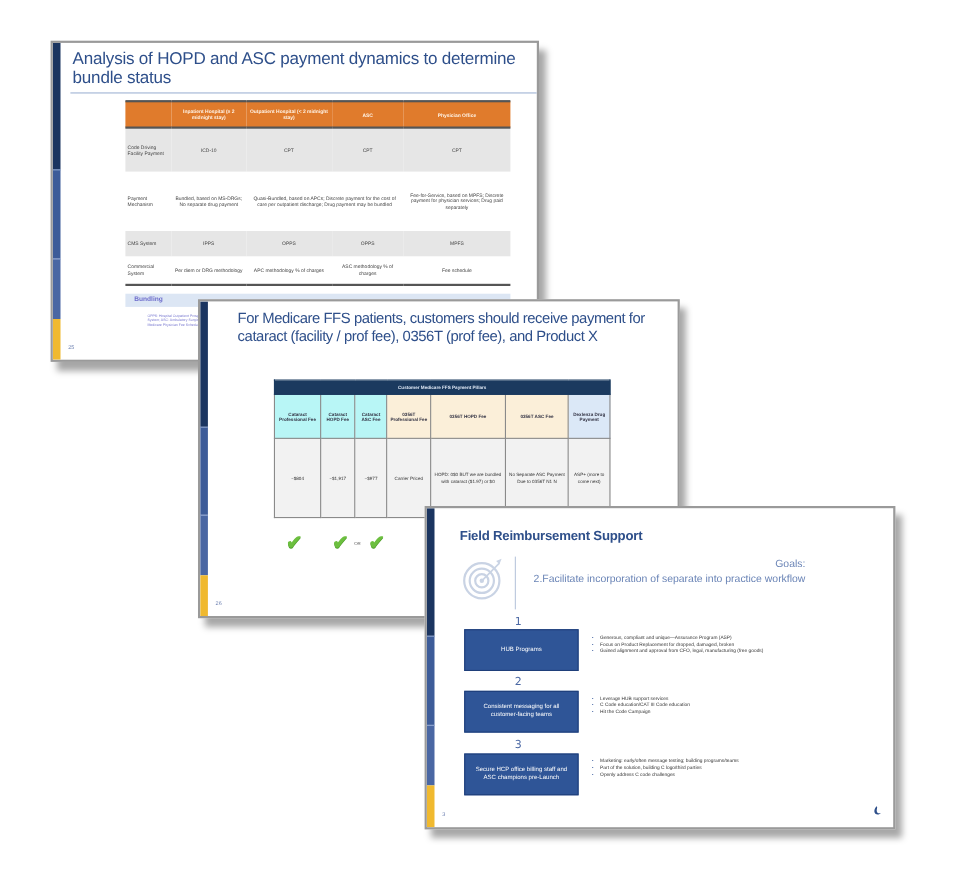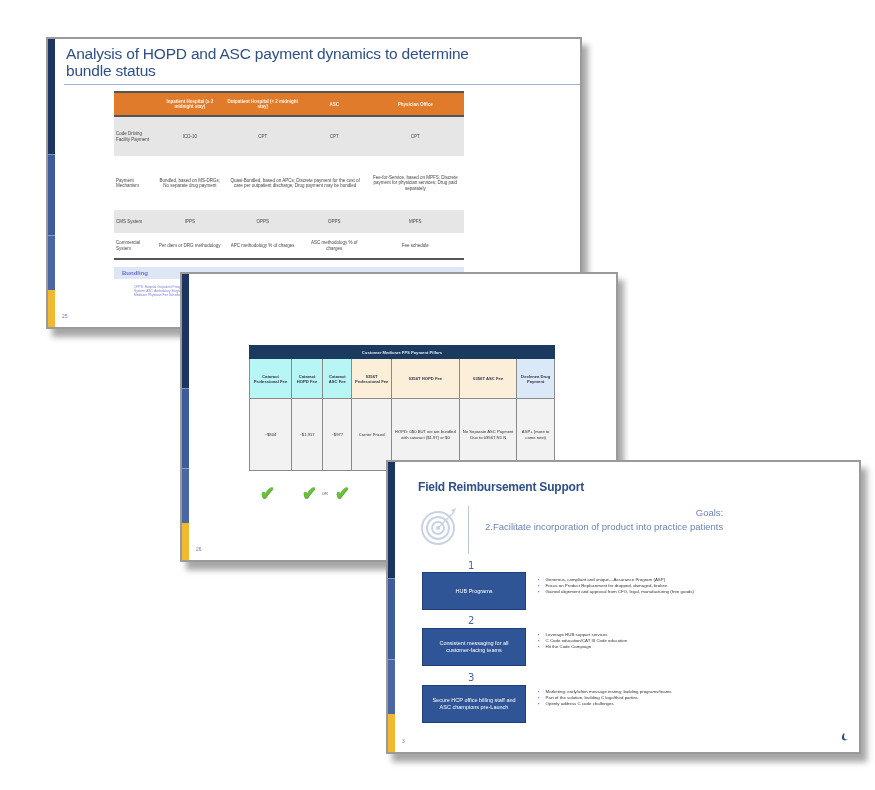--- a/index.html
+++ b/index.html
@@ -13,21 +13,21 @@
       overflow: hidden;
     }
     .sidebar { position: absolute; left: 0; top: 0; bottom: 0; width: 7px; display: flex; flex-direction: column; }
     .sidebar .seg1 { background: #1b3560; flex: 0 0 40%; }
     .sidebar .seg2 { background: #3d5c99; flex: 0 0 28%; border-top: 1px solid #7f97c4; }
     .sidebar .seg3 { background: #4a67a3; flex: 0 0 19%; border-top: 1px solid #8aa0cc; }
     .sidebar .seg4 { background: #f0b92f; flex: 1; }
     .page-num { position: absolute; left: 14px; bottom: 8px; font-size: 5px; color: #6b7fb0; }
 
     
-    #slide1 { left: 46px; top: 37px; width: 536px; height: 292px; }
+    #slide1 { left: 46px; top: 37px; width: 444px; height: 292px; }
     #slide1 .title {
       position: absolute; left: 18px; top: 6px; width: 420px;
       font-size: 15.5px; line-height: 17px; color: #2e4f8a; letter-spacing: -0.2px;
     }
     #slide1 .title-rule { position: absolute; left: 16px; right: 0; top: 45px; height: 1px; background: #9fb4d4; }
     .t1 { position: absolute; left: 66px; top: 52px; width: 350px; border-collapse: collapse; font-size: 4.5px; color: #444; }
     .t1 th { background: #e07b2c; color: #fff4e8; font-weight: bold; height: 24px; border-top: 2px solid #555; border-bottom: 2px solid #555; text-align: center; padding: 2px; }
     .t1 td { text-align: center; padding: 2px; vertical-align: middle; line-height: 5.5px; }
     .t1 td.rowhead { text-align: left; width: 42px; }
     .t1 tr.gray td { background: #e6e6e6; }
@@ -51,21 +51,21 @@
     .t2 th.banner { background: #1b3a5f; color: #dfe8f5; height: 13px; font-weight: bold; border: 1px solid #1b3a5f; }
     .t2 th.col { height: 40px; font-weight: bold; border: 1px solid #8a8a8a; text-align: center; padding: 1px; color: #334; }
     .t2 th.cyan { background: #b8f6f6; }
     .t2 th.tan { background: #fbefd9; }
     .t2 th.blue { background: #dbe8f7; }
     .t2 td { height: 72px; border: 1px solid #8a8a8a; background: #f2f2f2; text-align: center; vertical-align: middle; padding: 1px; line-height: 5.4px; }
     .check { position: absolute; font-size: 18px; color: #6cbf3f; font-weight: bold; line-height: 18px; text-shadow: 0 1px 0 #4d9d2a; }
     .or-label { position: absolute; font-size: 4px; color: #555; }
 
     
-    #slide3 { left: 386px; top: 460px; width: 475px; height: 294px; }
+    #slide3 { left: 386px; top: 460px; width: 428px; height: 294px; }
     #slide3 .title { position: absolute; left: 30px; top: 18px; font-size: 12px; font-weight: bold; color: #2e4f8a; letter-spacing: -0.2px; }
     #slide3 .target-icon { position: absolute; left: 32px; top: 44px; width: 40px; height: 40px; }
     #slide3 .goals-rule { position: absolute; left: 80px; top: 44px; width: 1px; height: 48px; background: #b9c6dc; }
     #slide3 .goals { position: absolute; left: 85px; top: 44px; font-size: 9.5px; color: #6a84b6; line-height: 14px; text-align: right; }
     #slide3 .goals .num { display: inline-block; width: 20px; }
     .step { position: absolute; left: 34px; width: 104px; height: 38px; background: #2f5597; border: 1px solid #1f3f7a; color: #ffffff; font-size: 5.5px; text-align: center; display: flex; align-items: center; justify-content: center; line-height: 7px; padding: 2px 6px; }
     .step-num { position: absolute; left: 80px; font-size: 10px; color: #4a67a3; font-family: "DejaVu Sans", sans-serif; }
     .bullets { position: absolute; left: 150px; font-size: 4.4px; color: #333; line-height: 6px; list-style: none; }
     .bullets li::before { content: "\25AA"; color: #6a84b6; margin-right: 6px; }
     #slide3 .logo-icon { position: absolute; right: 10px; bottom: 10px; width: 10px; height: 10px; }
@@ -129,20 +129,21 @@
   <div class="page-num">25</div>
 </div>
 
 <div class="slide" id="slide2">
   <div class="sidebar">
     <div class="seg1"></div>
       <div class="seg2"></div>
       <div class="seg3"></div>
       <div class="seg4"></div>
   </div>
+  <div class="title">For Medicare FFS patients, customers should receive payment for cataract (facility / prof fee), 0356T (prof fee), and Product X</div>
 
   <table class="t2">
     <thead>
       <tr>
           <th class="banner" colspan="7">Customer Medicare FFS Payment Pillars</th>
         </tr>
       <tr>
         <th class="col cyan">Cataract Professional Fee</th>
         <th class="col cyan">Cataract HOPD Fee</th>
         <th class="col cyan">Cataract ASC Fee</th>
@@ -186,21 +187,21 @@
     <circle cx="18" cy="22" r="16" fill="none" stroke="#c9d3e4" stroke-width="2"></circle>
     <circle cx="18" cy="22" r="11" fill="none" stroke="#c9d3e4" stroke-width="2"></circle>
     <circle cx="18" cy="22" r="6" fill="none" stroke="#c9d3e4" stroke-width="2"></circle>
     <circle cx="18" cy="22" r="2" fill="#c9d3e4"></circle>
     <line x1="18" y1="22" x2="34" y2="6" stroke="#c9d3e4" stroke-width="1.5"></line>
     <path d="M31 4 L36 2 L34 7 Z" fill="#c9d3e4"></path>
   </svg>
   <div class="goals-rule"></div>
   <div class="goals">
     <div>Goals:</div>
-    <div><span class="num">2.</span><span>Facilitate incorporation of product into practice patients</span></div>
+    <div><span class="num">2.</span><span>Facilitate incorporation of separate into practice workflow</span></div>
   </div>
 
   <div class="step-num" style="top:98px;">1</div>
   <div class="step" style="top:110px;">HUB Programs</div>
   <ul class="bullets" style="top:115px;">
     <li>Generous, compliant and unique—Assurance Program (ASP)</li>
     <li>Focus on Product Replacement for dropped, damaged, broken</li>
     <li>Gained alignment and approval from CFO, legal, manufacturing (free goods)</li>
   </ul>
 

